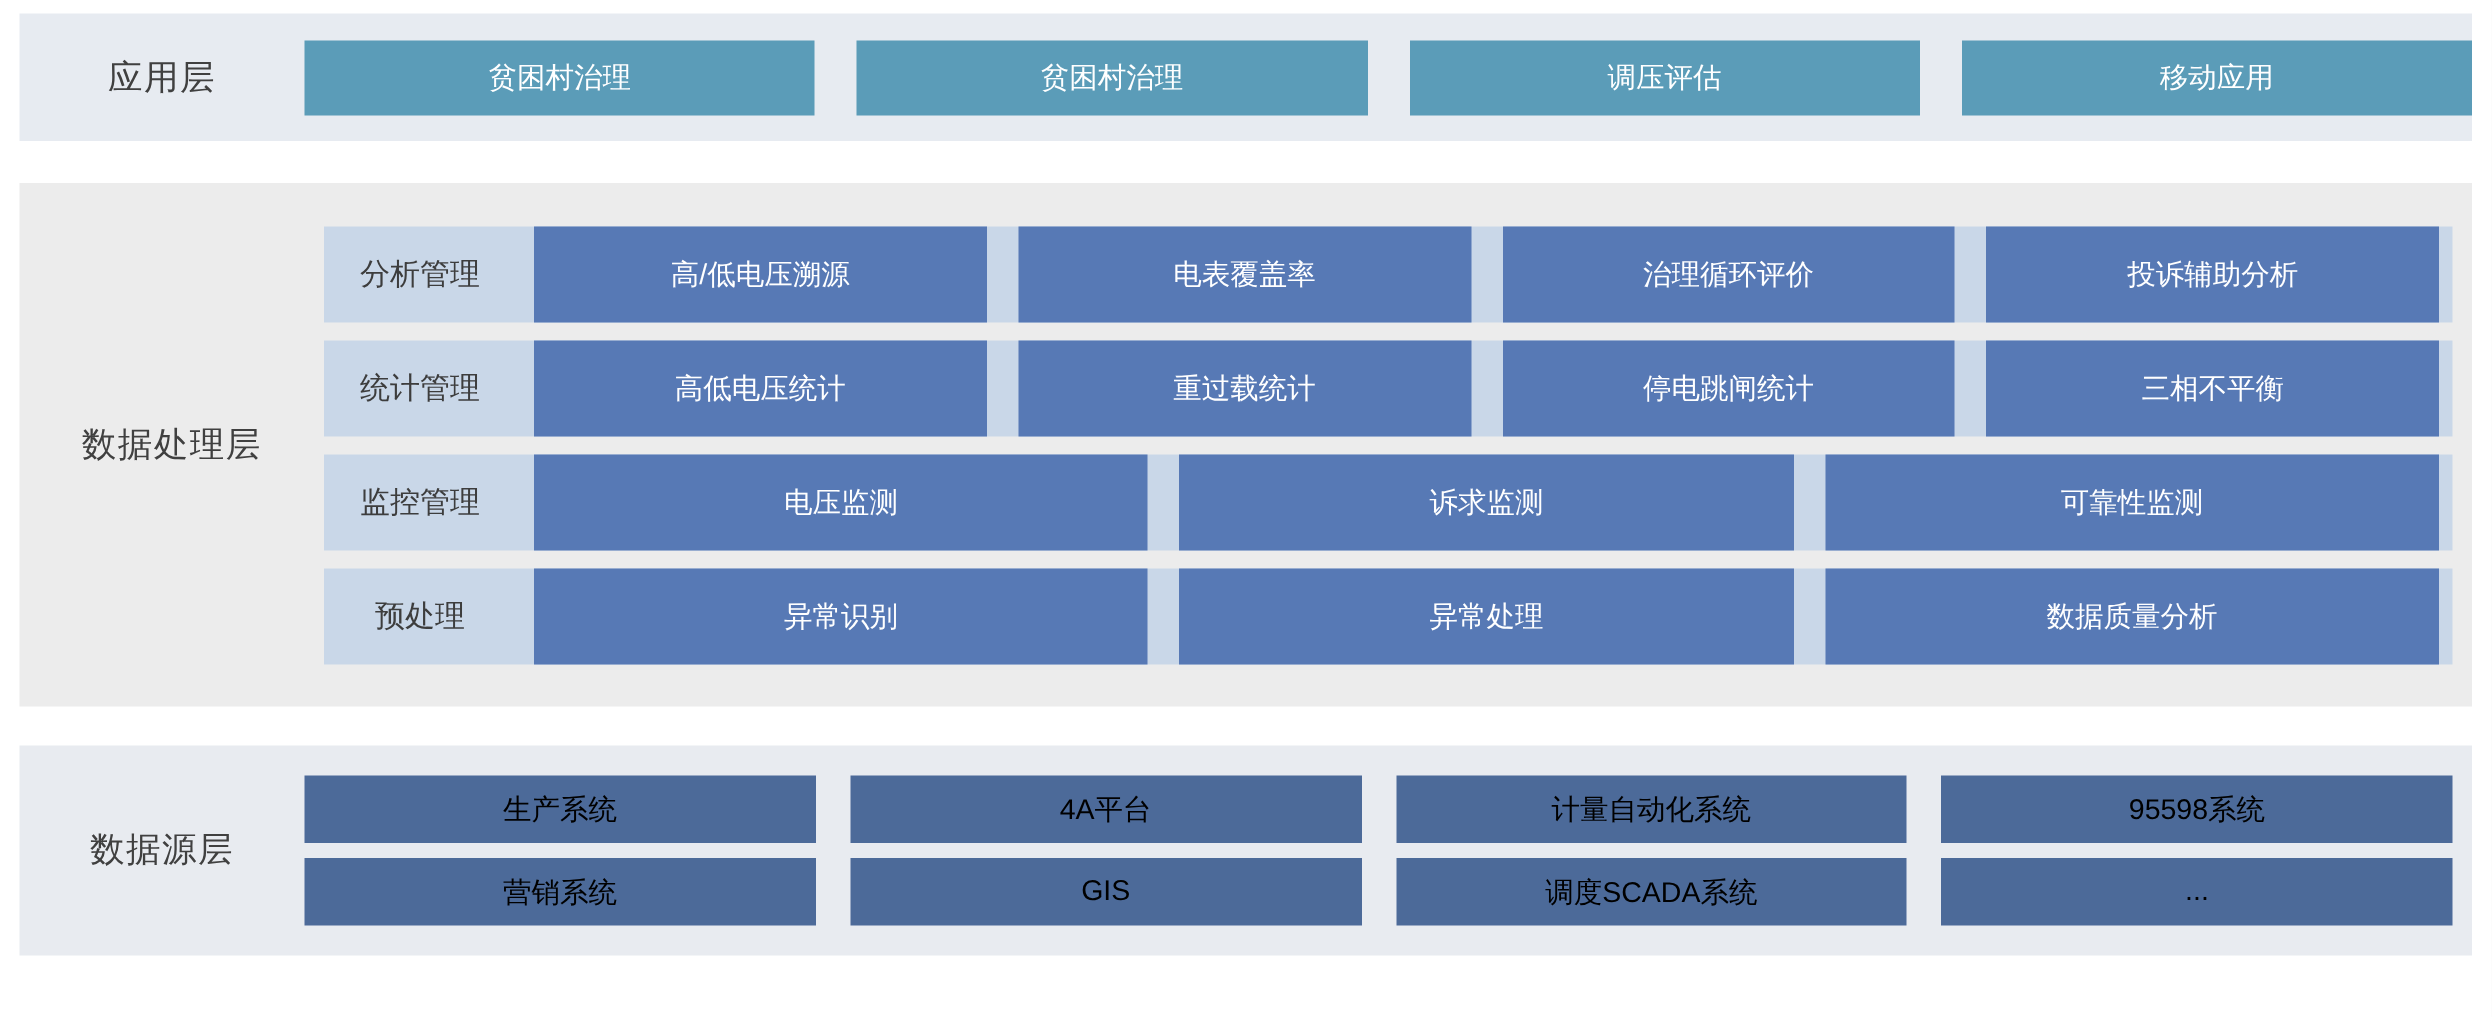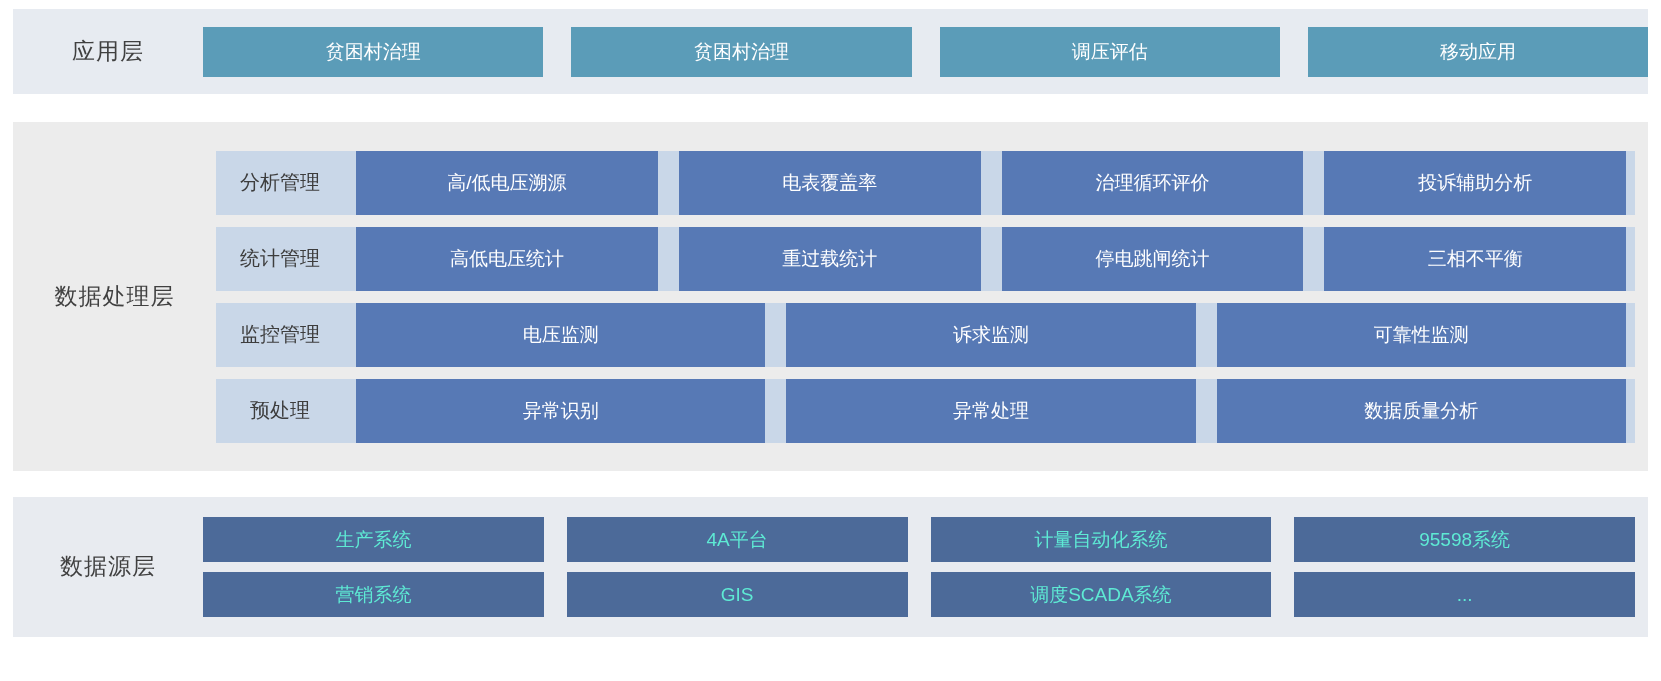--- a/index.html
+++ b/index.html
@@ -135,21 +135,21 @@
 
   .src-row {
     display: flex;
     gap: 23px;
   }
 
   .src-box {
     flex: 1 1 0;
     height: 45px;
     background: #4c6a99;
-    color: #5eead4;
+    color: #000000;
     font-size: 19px;
     display: flex;
     align-items: center;
     justify-content: center;
     white-space: nowrap;
   }
 </style>
 </head>
 <body>
 

